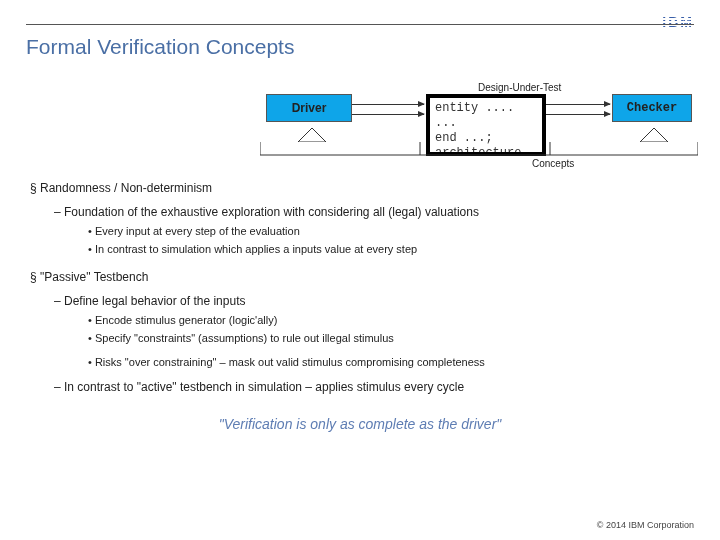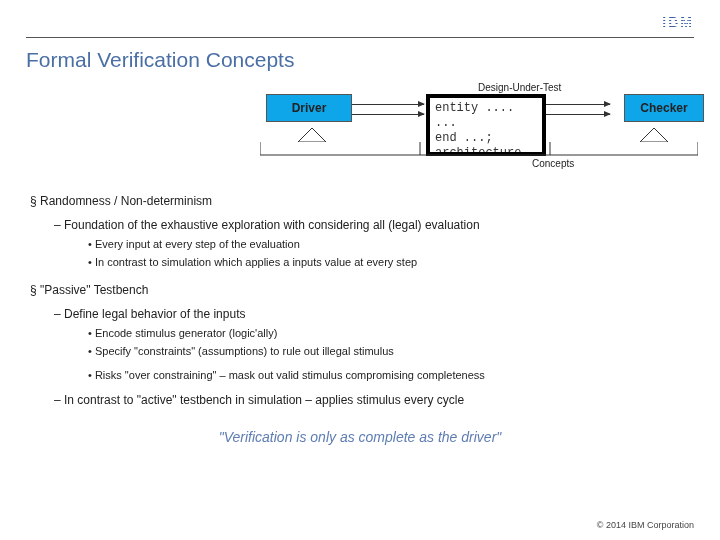--- a/index.html
+++ b/index.html
@@ -1,26 +1,26 @@
 <!DOCTYPE html>
 <html><head>
 <meta charset="utf-8">
 <style>
   * { box-sizing: border-box; margin: 0; padding: 0; }
   html, body { width: 720px; height: 540px; font-family: Arial, Helvetica, sans-serif; background: #fff; color: #222; }
-  .slide { position: relative; width: 720px; height: 540px; padding: 15px 26px 0 26px; }
+  .slide { position: relative; width: 720px; height: 540px; padding: 2px 26px 0 26px; }
   .logo { position: absolute; top: 14px; right: 26px; display: flex; align-items: center; gap: 1px; }
   .logo-text { font-weight: 900; font-size: 14px; letter-spacing: 2px; color: #385ea8; background: repeating-linear-gradient(#385ea8 0 1.5px, transparent 1.5px 3px); -webkit-background-clip: text; background-clip: text; color: transparent; font-family: "Arial Black", Arial, sans-serif; }
   .hrule { border: none; border-top: 1px solid #555; margin-top: 22px; }
   .title { font-size: 21px; color: #4a6fa5; font-weight: 400; margin-top: 10px; }
   .diagram { position: absolute; top: 66px; left: 260px; width: 440px; height: 108px; font-size: 10px; }
   .dut-label { position: absolute; top: 16px; left: 218px; }
   .yellow-box { position: absolute; background: #0ea5e9; border: 1px solid #555; display: flex; align-items: center; justify-content: center; font-size: 12px; font-weight: 700; }
   .driver { top: 28px; left: 6px; width: 86px; height: 28px; }
-  .checker { top: 28px; left: 364px; width: 80px; height: 28px; }
+  .checker { top: 28px; left: 352px; width: 80px; height: 28px; font-family: Liberation Mono, monospace; }
   .code-box { position: absolute; top: 28px; left: 166px; width: 120px; height: 62px; background: #fff; border: 4px solid #000000; padding: 3px 5px; font-family: "Courier New", monospace; font-size: 12px; line-height: 1.25; color: #333; white-space: pre; overflow: hidden; }
   .arrow { position: absolute; height: 1px; background: #333; }
   .arrow::after { content: ""; position: absolute; right: -1px; top: -3px; border-left: 7px solid #333; border-top: 3.5px solid transparent; border-bottom: 3.5px solid transparent; }
   .a1 { top: 38px; left: 92px; width: 72px; }
   .a2 { top: 48px; left: 92px; width: 72px; }
   .a3 { top: 38px; left: 286px; width: 64px; }
   .a4 { top: 48px; left: 286px; width: 64px; }
   .tb-label { position: absolute; top: 92px; left: 272px; font-size: 10px; }
   .tb-outline { position: absolute; top: 76px; left: 0; width: 438px; height: 14px; }
   .tb-outline svg { width: 100%; height: 100%; }
@@ -80,21 +80,21 @@
     <div class="tb-outline">
       <svg viewBox="0 0 438 14" preserveAspectRatio="none">
         <path d="M0,0 L0,13 L438,13 L438,0 M160,13 L160,0 M290,13 L290,0" fill="none" stroke="#333" stroke-width="1"></path>
       </svg>
     </div>
     <div class="tb-label">Concepts</div>
   </div>
 
   <div class="content">
     <div class="s1">Randomness / Non-determinism</div>
-    <div class="s2">Foundation of the exhaustive exploration with considering all (legal) evaluation</div>
+    <div class="s2">Foundation of the exhaustive exploration with considering all (legal) valuations</div>
     <div class="s3">Every input at every step of the evaluation</div>
     <div class="s3">In contrast to simulation which applies a inputs value at every step</div>
     <div class="gap"></div>
     <div class="s1">"Passive" Testbench</div>
     <div class="s2">Define legal behavior of the inputs</div>
     <div class="s3">Encode stimulus generator (logic'ally)</div>
     <div class="s3">Specify "constraints" (assumptions) to rule out illegal stimulus</div>
     <div class="gap" style="height:6px"></div>
     <div class="s3">Risks "over constraining" – mask out valid stimulus compromising completeness</div>
     <div class="gap" style="height:4px"></div>

